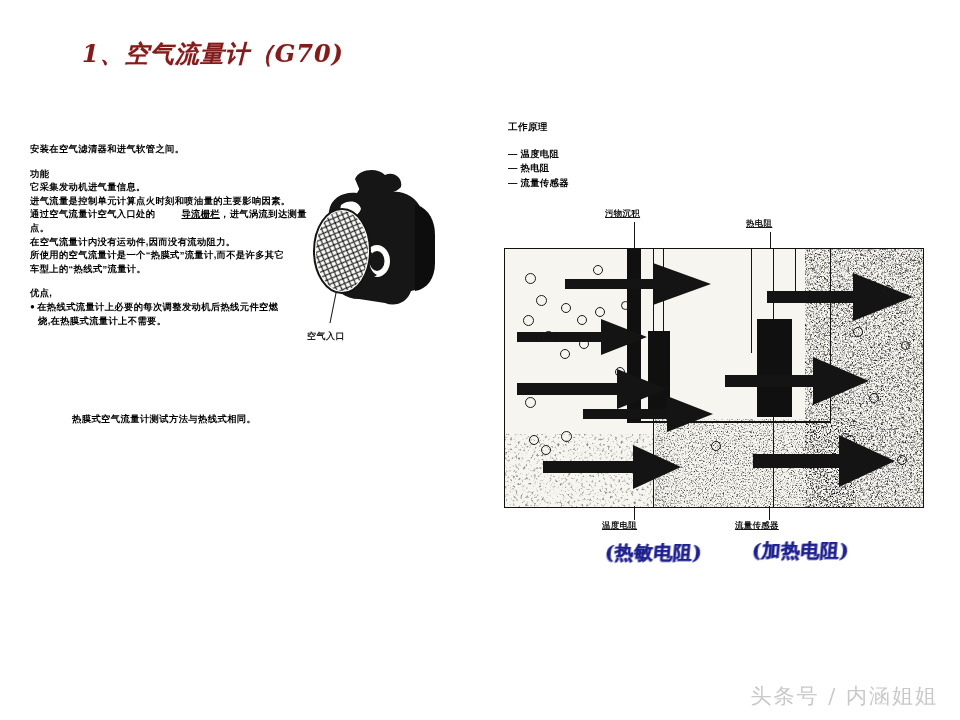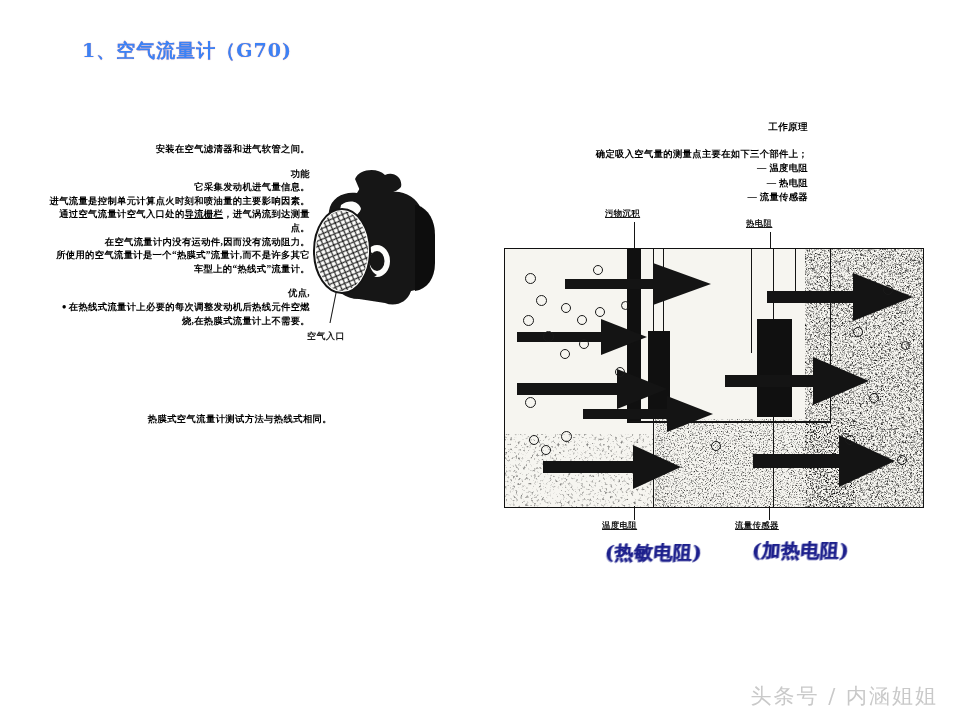--- a/index.html
+++ b/index.html
@@ -8,39 +8,39 @@
     background:#ffffff;
     font-family:"DejaVu Sans","Liberation Sans",sans-serif;
     position:relative;overflow:hidden;
   }
   #slide{position:absolute;inset:0;background:#fff;}
 
   
   .title{
     position:absolute;left:82px;top:38px;
     font-family:"DejaVu Serif","Liberation Serif",serif;
-    font-size:19px;font-weight:700;color:#3b82f6;
+    font-size:24px;font-weight:700;color:#7f1d1d;
     letter-spacing:1px;white-space:nowrap;
     text-shadow:0 0 1px rgba(210,29,38,.5);
+    font-style:italic;
   }
 
   
   .scan-text{
     position:absolute;
-    font-family:Liberation Serif, serif;
+    font-family:Liberation Sans, sans-serif;
     font-weight:700;color:#1b1b1b;
     font-size:9.3px;line-height:13.6px;
     letter-spacing:.35px;
     filter:blur(.22px) contrast(1.5);
-    text-align:right;
   }
   #left-block{left:30px;top:143px;width:280px;}
   #left-block .ln{white-space:nowrap;}
   #left-block .gap{height:11px;}
-  .ul{ text-decoration:underline; }
+  .ul{ text-decoration:underline;padding-left:26px; }
   .bullet:before{
     content:"\25CF";font-size:8px;margin-right:2px;position:relative;top:-1px;
   }
   .indent{padding-left:8px;}
 
   #note-line{
     left:72px;top:413px;width:260px;
     font-size:9.3px;font-weight:700;letter-spacing:.4px;
   }
 
@@ -170,21 +170,20 @@
         <ellipse cx="43" cy="88" rx="26" ry="40" fill="url(#mesh)"></ellipse>
       </g>
 
       <path d="M37 130 L31 160" stroke="#1d1d1d" stroke-width="1.1" fill="none"></path>
     </svg>
   </div>
   <div id="sensor-caption">空气入口</div>
 
   <div class="scan-text" id="right-head">
     <div class="hd">工作原理</div>
-    <div class="ln">确定吸入空气量的测量点主要在如下三个部件上；</div>
     <div class="ln">— 温度电阻</div>
     <div class="ln">— 热电阻</div>
     <div class="ln">— 流量传感器</div>
   </div>
 
   <div id="diagram-wrap">
 
     <div class="callout-label" style="left:108px;top:0px;">污物沉积</div>
     <div class="leader" style="left:137px;top:14px;height:28px;"></div>
     <div class="callout-label" style="left:249px;top:10px;">热电阻</div>

